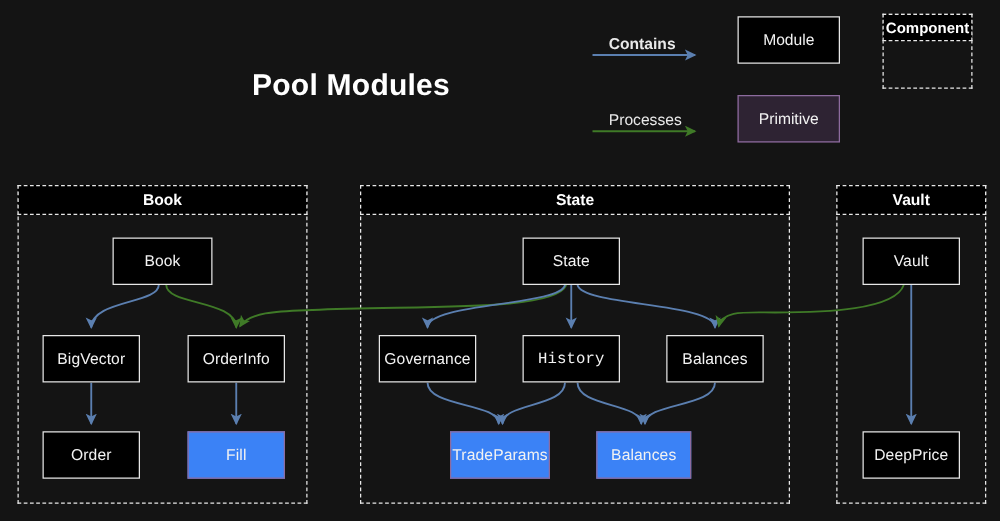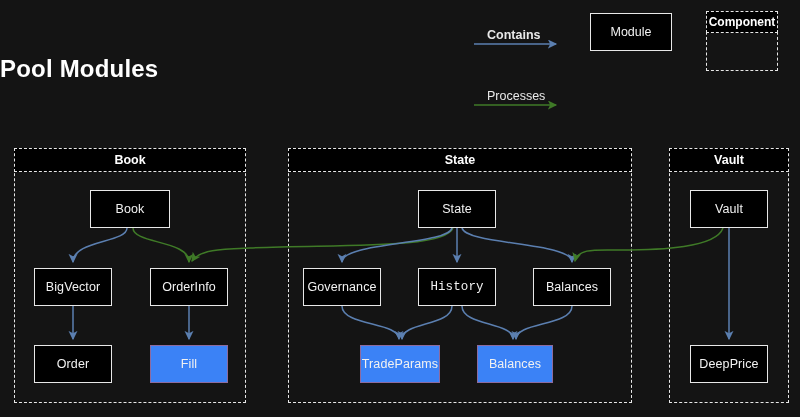--- a/index.html
+++ b/index.html
@@ -14,21 +14,21 @@
         font-size:12.5px;color:#f2f2f2;letter-spacing:.1px;}
   .node.primitive{background:#3b82f6;border-color:#8d6b9e;}
 
   .cluster{position:absolute;box-sizing:border-box;
            border:1.6px dashed #e8e8e8;background:transparent;}
   .cluster-head{position:absolute;box-sizing:border-box;
            border:1.6px dashed #e8e8e8;background:#000000;
            display:flex;align-items:center;justify-content:center;
            font-size:12.5px;font-weight:bold;color:#ffffff;}
 
-  #title{position:absolute;left:0;top:55px;width:360px;text-align:left;
+  #title{position:absolute;left:0;top:55px;width:360px;text-align:right;
          font-size:24px;font-weight:bold;color:#ffffff;letter-spacing:.2px;}
 
   .legend-label{position:absolute;font-size:12.5px;color:#e9e9e9;}
   .legend-box{position:absolute;box-sizing:border-box;display:flex;
          align-items:center;justify-content:center;font-size:12.5px;
          background:#000;border:1.4px solid #e8e8e8;color:#f2f2f2;}
   .legend-box.primitive{background:#2e2333;border-color:#8d6b9e;}
   .legend-cluster{position:absolute;box-sizing:border-box;
          border:1.6px dashed #e8e8e8;}
   .legend-cluster-head{position:absolute;box-sizing:border-box;
@@ -40,20 +40,21 @@
 <body>
 
 <div id="stage">
 
   <div id="title">Pool Modules</div>
 
   <div class="legend-label" style="left:487px;top:28px;font-weight:bold;">Contains</div>
   <div class="legend-label" style="left:487px;top:89px;">Processes</div>
 
   <div class="legend-box" style="left:590px;top:13px;width:82px;height:38px;">Module</div>
+  <div class="legend-box primitive" style="left:590px;top:76px;width:82px;height:38px;">Primitive</div>
 
   <div class="legend-cluster" style="left:706px;top:11px;width:72px;height:60px;"></div>
   <div class="legend-cluster-head" style="left:706px;top:11px;width:72px;height:22px;">Component</div>
 
   <div class="cluster" style="left:14px;top:148px;width:232px;height:255px;"></div>
   <div class="cluster-head" style="left:14px;top:148px;width:232px;height:24px;">Book</div>
 
   <div class="cluster" style="left:288px;top:148px;width:344px;height:255px;"></div>
   <div class="cluster-head" style="left:288px;top:148px;width:344px;height:24px;">State</div>
 

